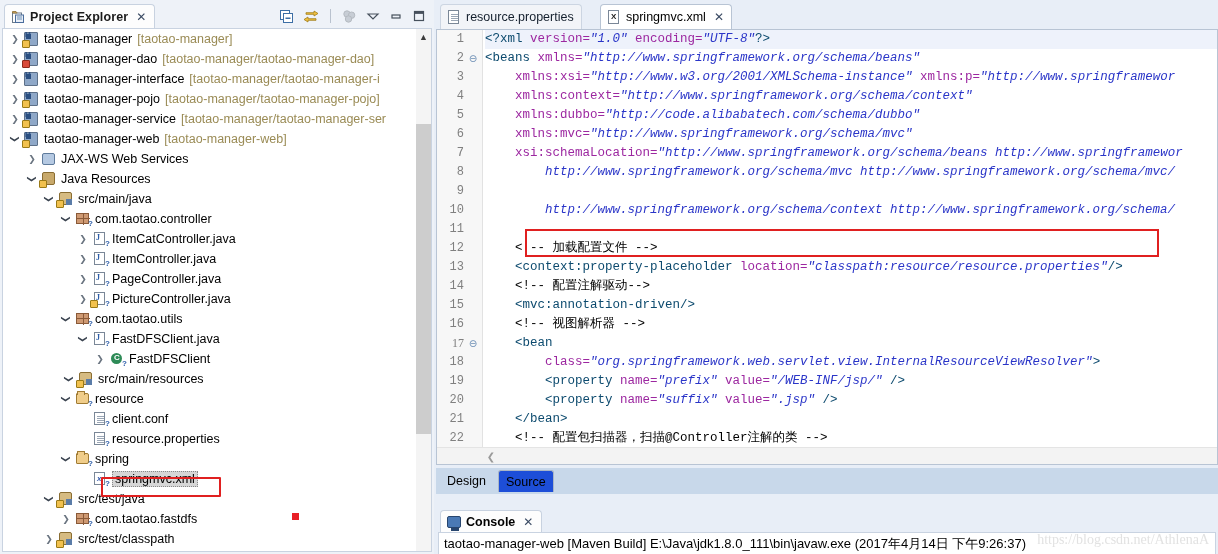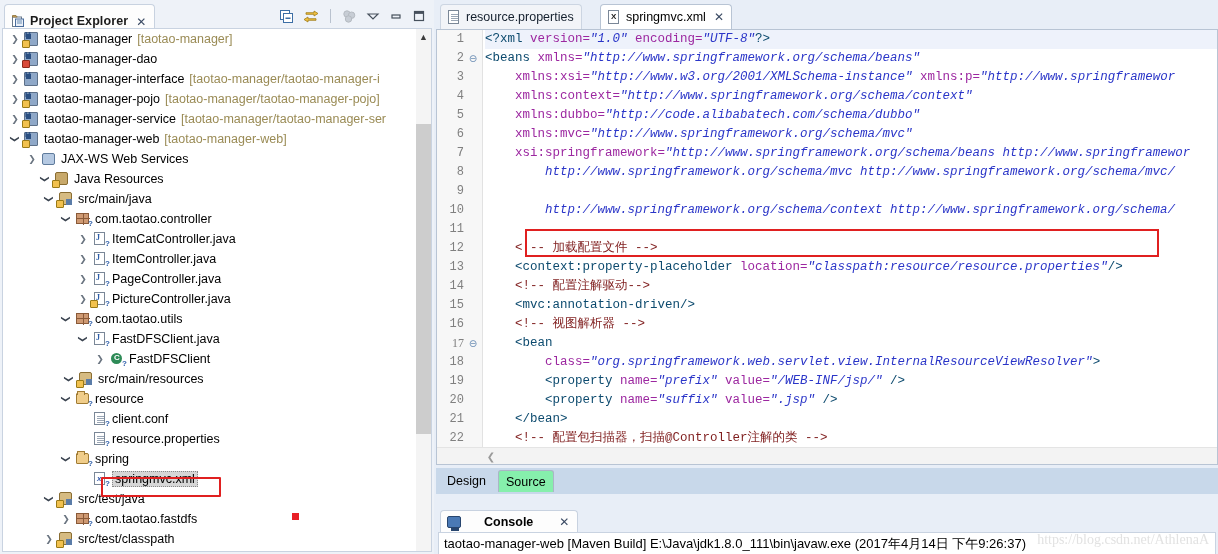--- a/index.html
+++ b/index.html
@@ -17,21 +17,21 @@
   
   #explorer-panel {
     position: absolute; left: 0; top: 0; width: 434px; height: 554px;
     background: #eef2f8;
   }
   .view-tabbar {
     position: absolute; left: 0; top: 4px; height: 24px; width: 434px;
   }
   .view-tab {
     position: absolute; left: 4px; top: 0; height: 24px;
-    display: flex; align-items: flex-end; gap: 5px;
+    display: flex; align-items: center; gap: 5px;
     padding: 0 8px 0 6px;
     background: #fdfdfd;
     border: 1px solid #c8d2e0; border-bottom: none;
     border-radius: 4px 4px 0 0;
     font-size: 12.5px;
   }
   .view-tab .tab-label { font-weight: 600; color: #1b1b1b; letter-spacing: .1px; }
   .close-x {
     font-size: 12px; color: #3a4a63; margin-left: 3px;
     font-family: "DejaVu Sans", sans-serif; line-height: 1;
@@ -156,21 +156,21 @@
   }
   .codelines { position: absolute; left: 48px; top: 0; width: 1400px; }
   .cline {
     height: 19px; line-height: 19px; white-space: pre;
     font-family: "Liberation Mono", monospace; font-size: 12.5px; color: #000;
   }
   .cline.first { background: #eef2fb; width: 734px; }
   .tg  { color: #0c4a6e; }            
   .at  { color: #9c27a0; }            
   .vl  { color: #2a35c8; font-style: italic; } 
-  .cm  { color: #7f1d1d; }            
+  .cm  { color: #000000; }            
   .pl  { color: #000; }
 
   .red-outline-code {
     position: absolute; border: 2px solid #e02020; pointer-events: none;
   }
   .hscroll-strip {
     position: absolute; left: 0; bottom: 0; width: 780px; height: 17px;
     background: #f3f3f3; border-top: 1px solid #e4e4e4;
   }
   .hscroll-left {
@@ -183,31 +183,31 @@
     font-family: "Liberation Serif", serif; font-size: 17px; color: #d9d9d9;
     letter-spacing: .4px; pointer-events: none; white-space: nowrap;
   }
 
   .dstabs { position: absolute; left: 0; top: 468px; width: 782px; height: 26px; }
   .dstab {
     position: absolute; top: 2px; height: 22px; line-height: 22px;
     padding: 0 7px; font-size: 12.5px; color: #000;
   }
   .dstab.design { left: 4px; }
-  .dstab.source { left: 62px; background: #86efac; border: 1px solid #aab6c6; border-bottom: none; border-radius: 3px 3px 0 0; }
+  .dstab.source { left: 62px; background: #1d4ed8; border: 1px solid #aab6c6; border-bottom: none; border-radius: 3px 3px 0 0; }
   .dstabs-bg { position: absolute; left: 0; top: 0; width: 782px; height: 26px; background: #c8d8ea; }
 
   
   #console-panel {
     position: absolute; left: 436px; top: 508px; width: 782px; height: 46px;
     background: #e8eef7;
   }
   .console-tab {
     position: absolute; left: 4px; top: 2px; height: 22px;
-    display: flex; align-items: center; gap: 23px; padding: 0 8px 0 6px;
+    display: flex; align-items: center; gap: 5px; padding: 0 8px 0 6px;
     background: #fdfdfd; border: 1px solid #c8d2e0; border-bottom: none;
     border-radius: 4px 4px 0 0; font-size: 12.5px; justify-content: flex-end;
   }
   .console-tab .tab-label { font-weight: 600; }
   .ic-console {
     position: relative; width: 14px; height: 12px;
     background: #4a79b5; border: 1px solid #27456e; border-radius: 2px;
   }
   .ic-console::after { content:""; position:absolute; left:3px; bottom:-4px; width:8px; height:3px; background:#27456e; }
   .console-body {
@@ -302,20 +302,21 @@
             <span class="tsuffix">[taotao-manager]</span>
           </div>
           <div class="trow" style="padding-left: 4px;">
             <span class="twist">❯</span>
             <span class="ticon">
               <span class="ic ic-proj"></span>
               <span class="ic-m">M</span>
               <span class="ic-badge badge-err"></span>
             </span>
             <span class="tname-box"><span class="tname">taotao-manager-dao</span></span>
+            <span class="tsuffix">[taotao-manager/taotao-manager-dao]</span>
           </div>
           <div class="trow" style="padding-left: 4px;">
             <span class="twist">❯</span>
             <span class="ticon">
               <span class="ic ic-proj"></span>
               <span class="ic-m">M</span>
             </span>
             <span class="tname-box"><span class="tname">taotao-manager-interface</span></span>
             <span class="tsuffix">[taotao-manager/taotao-manager-i</span>
           </div>
@@ -349,21 +350,21 @@
             <span class="tname-box"><span class="tname">taotao-manager-web</span></span>
             <span class="tsuffix">[taotao-manager-web]</span>
           </div>
           <div class="trow" style="padding-left: 21px;">
             <span class="twist">❯</span>
             <span class="ticon">
               <span class="ic ic-ws"></span>
             </span>
             <span class="tname-box"><span class="tname">JAX-WS Web Services</span></span>
           </div>
-          <div class="trow" style="padding-left: 34px;">
+          <div class="trow" style="padding-left: 21px;">
             <span class="twist open" style="transform: rotate(90deg);">❯</span>
             <span class="ticon">
               <span class="ic ic-jres"></span>
               <span class="ic-badge badge-warn"></span>
             </span>
             <span class="tname-box"><span class="tname">Java Resources</span></span>
           </div>
           <div class="trow" style="padding-left: 38px;">
             <span class="twist open" style="transform: rotate(90deg);">❯</span>
             <span class="ticon">
@@ -567,21 +568,21 @@
           <div class="gline" style="top: 399px;">22</div>
           <div class="gline" style="top: 418px;">23</div>
         </div>
       <div class="codelines" id="codelines">
           <div class="cline first"><span class="tg">&lt;?xml </span><span class="at">version=</span><span class="vl">"1.0"</span><span class="at"> encoding=</span><span class="vl">"UTF-8"</span><span class="tg">?&gt;</span></div>
           <div class="cline"><span class="tg">&lt;beans </span><span class="at">xmlns=</span><span class="vl">"http://www.springframework.org/schema/beans"</span></div>
           <div class="cline"><span class="pl">    </span><span class="at">xmlns:xsi=</span><span class="vl">"http://www.w3.org/2001/XMLSchema-instance"</span><span class="at"> xmlns:p=</span><span class="vl">"http://www.springframewor</span></div>
           <div class="cline"><span class="pl">    </span><span class="at">xmlns:context=</span><span class="vl">"http://www.springframework.org/schema/context"</span></div>
           <div class="cline"><span class="pl">    </span><span class="at">xmlns:dubbo=</span><span class="vl">"http://code.alibabatech.com/schema/dubbo"</span></div>
           <div class="cline"><span class="pl">    </span><span class="at">xmlns:mvc=</span><span class="vl">"http://www.springframework.org/schema/mvc"</span></div>
-          <div class="cline"><span class="pl">    </span><span class="at">xsi:springframework=</span><span class="vl">"http://www.springframework.org/schema/beans http://www.springframewor</span></div>
+          <div class="cline"><span class="pl">    </span><span class="at">xsi:schemaLocation=</span><span class="vl">"http://www.springframework.org/schema/beans http://www.springframewor</span></div>
           <div class="cline"><span class="pl">        </span><span class="vl">http://www.springframework.org/schema/mvc http://www.springframework.org/schema/mvc/</span></div>
           <div class="cline"><span class="pl">        </span></div>
           <div class="cline"><span class="pl">        </span><span class="vl">http://www.springframework.org/schema/context http://www.springframework.org/schema/</span></div>
           <div class="cline">&nbsp;</div>
           <div class="cline"><span class="cm">    &lt;!-- 加载配置文件 --&gt;</span></div>
           <div class="cline"><span class="pl">    </span><span class="tg">&lt;context:property-placeholder </span><span class="at">location=</span><span class="vl">"classpath:resource/resource.properties"</span><span class="tg">/&gt;</span></div>
           <div class="cline"><span class="cm">    &lt;!-- 配置注解驱动--&gt;</span></div>
           <div class="cline"><span class="pl">    </span><span class="tg">&lt;mvc:annotation-driven</span><span class="tg">/&gt;</span></div>
           <div class="cline"><span class="cm">    &lt;!-- 视图解析器 --&gt;</span></div>
           <div class="cline"><span class="pl">    </span><span class="tg">&lt;bean</span></div>

